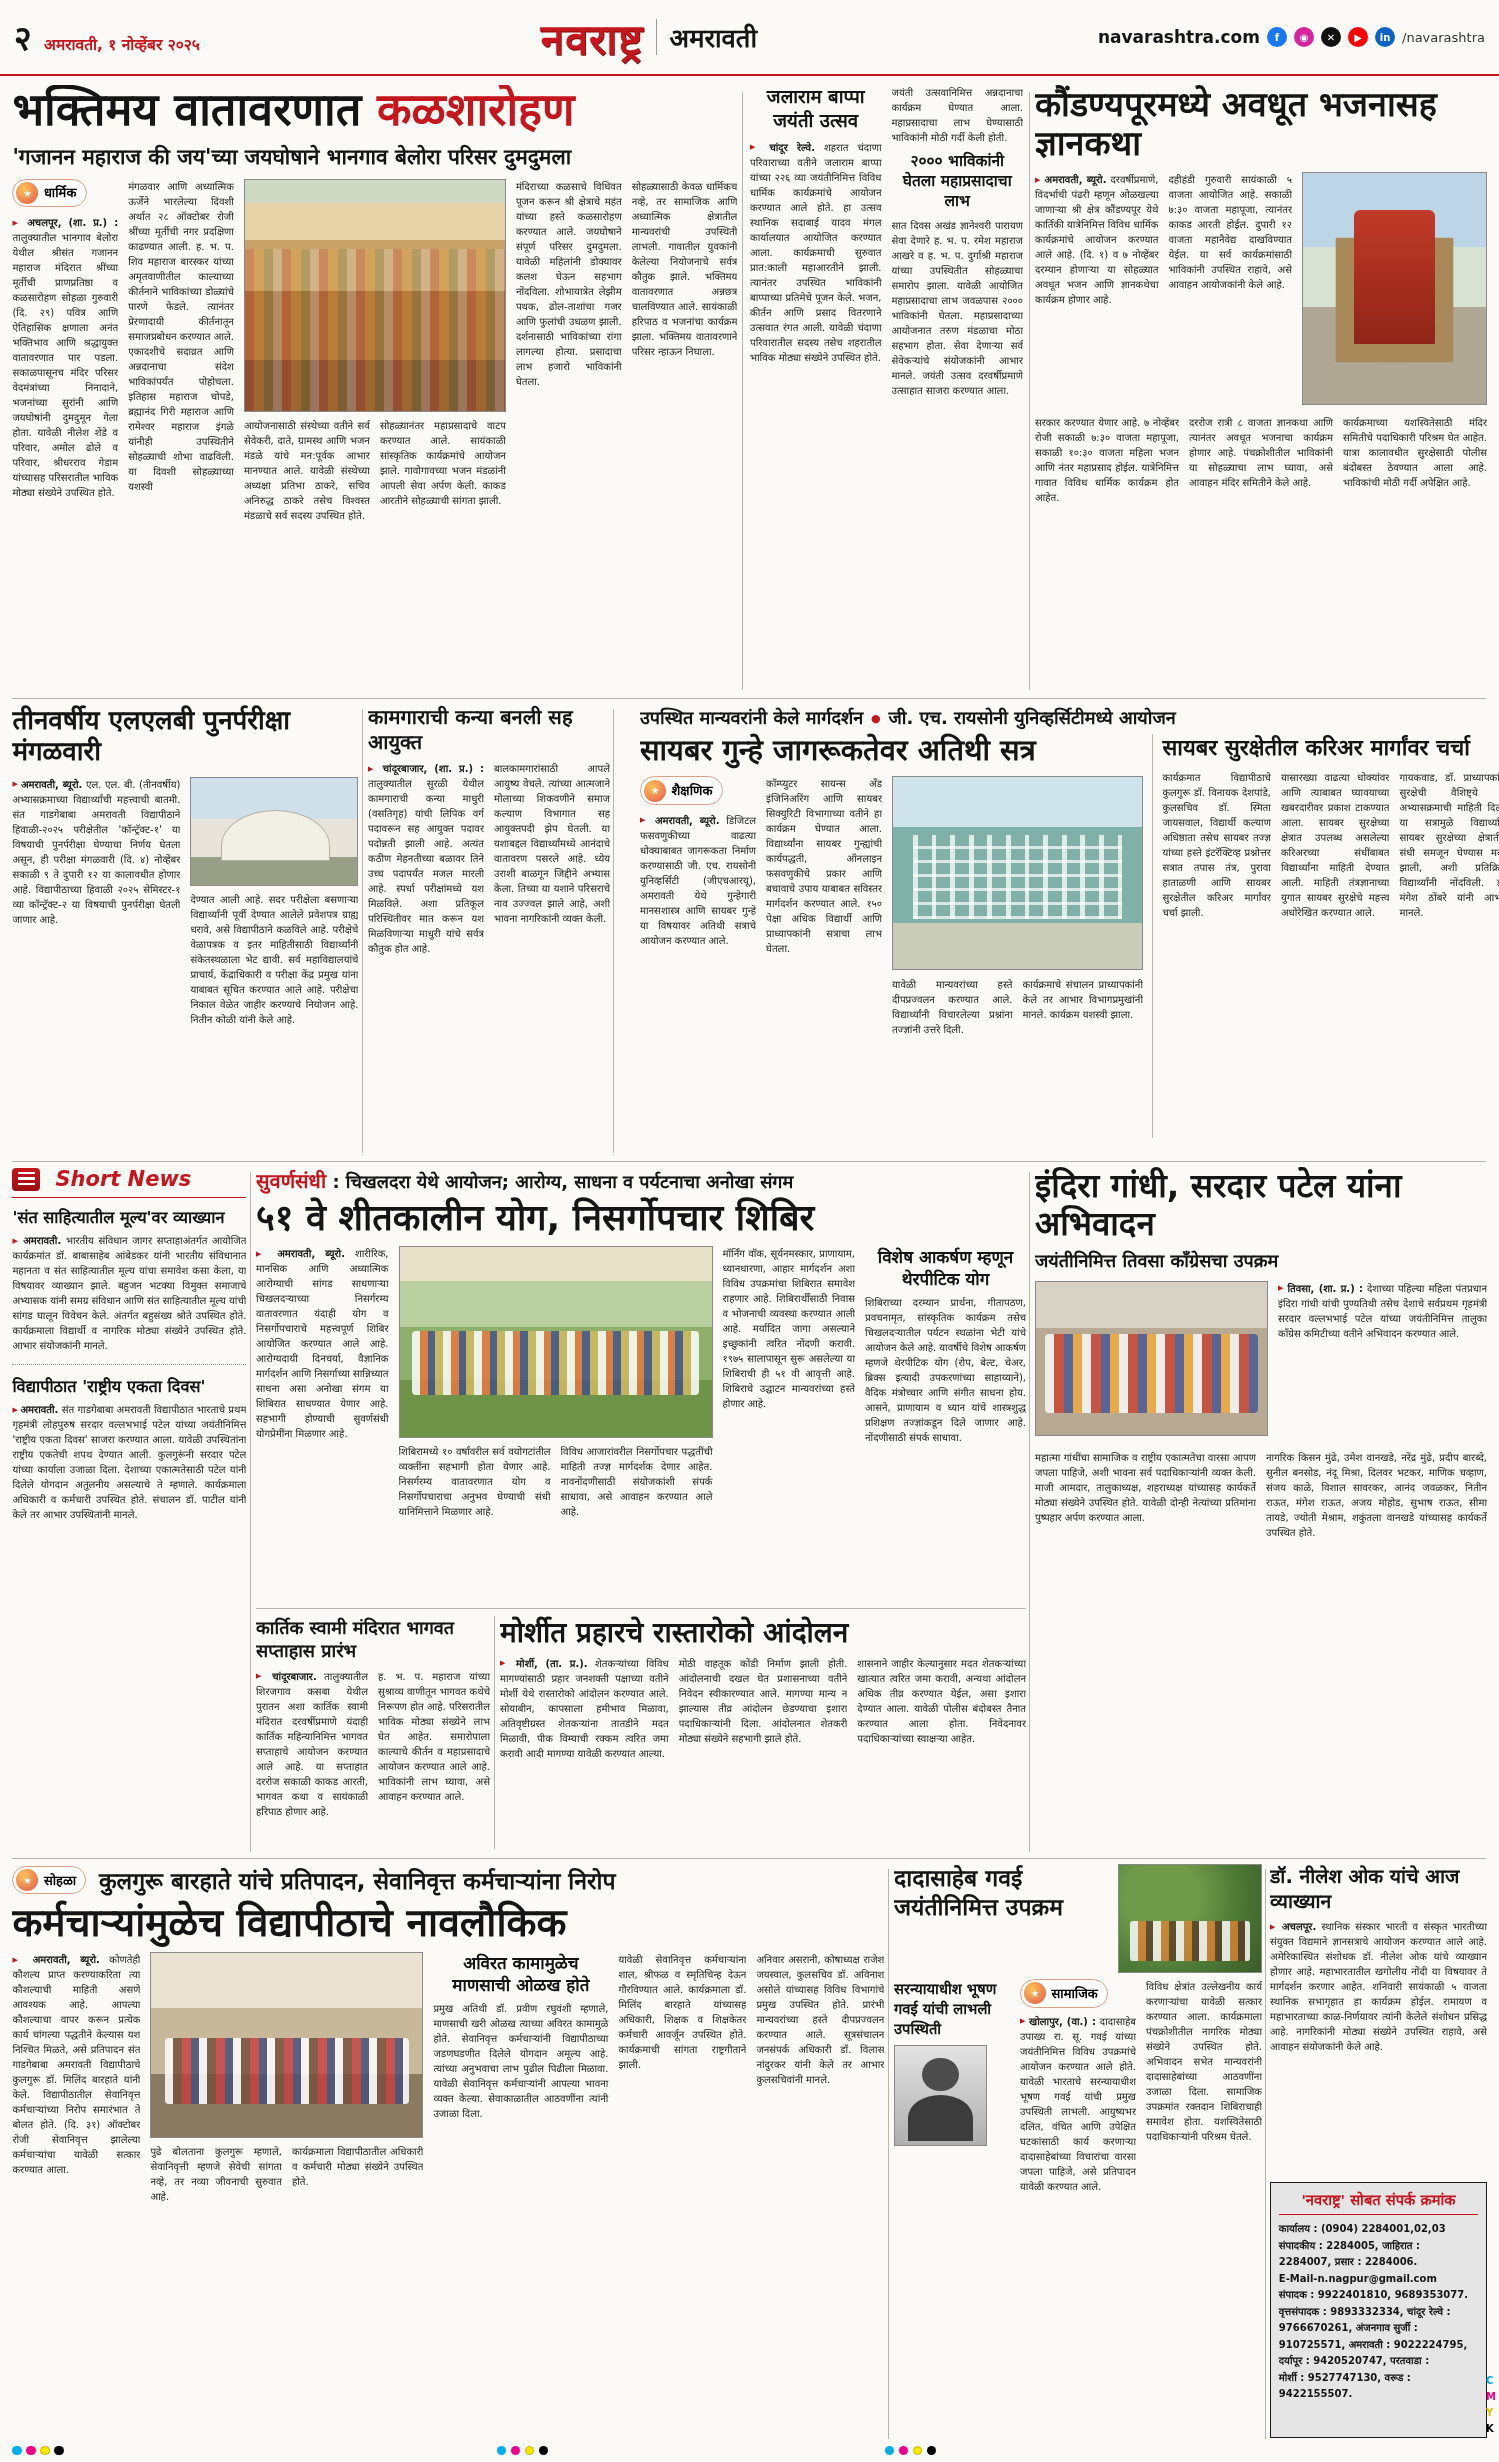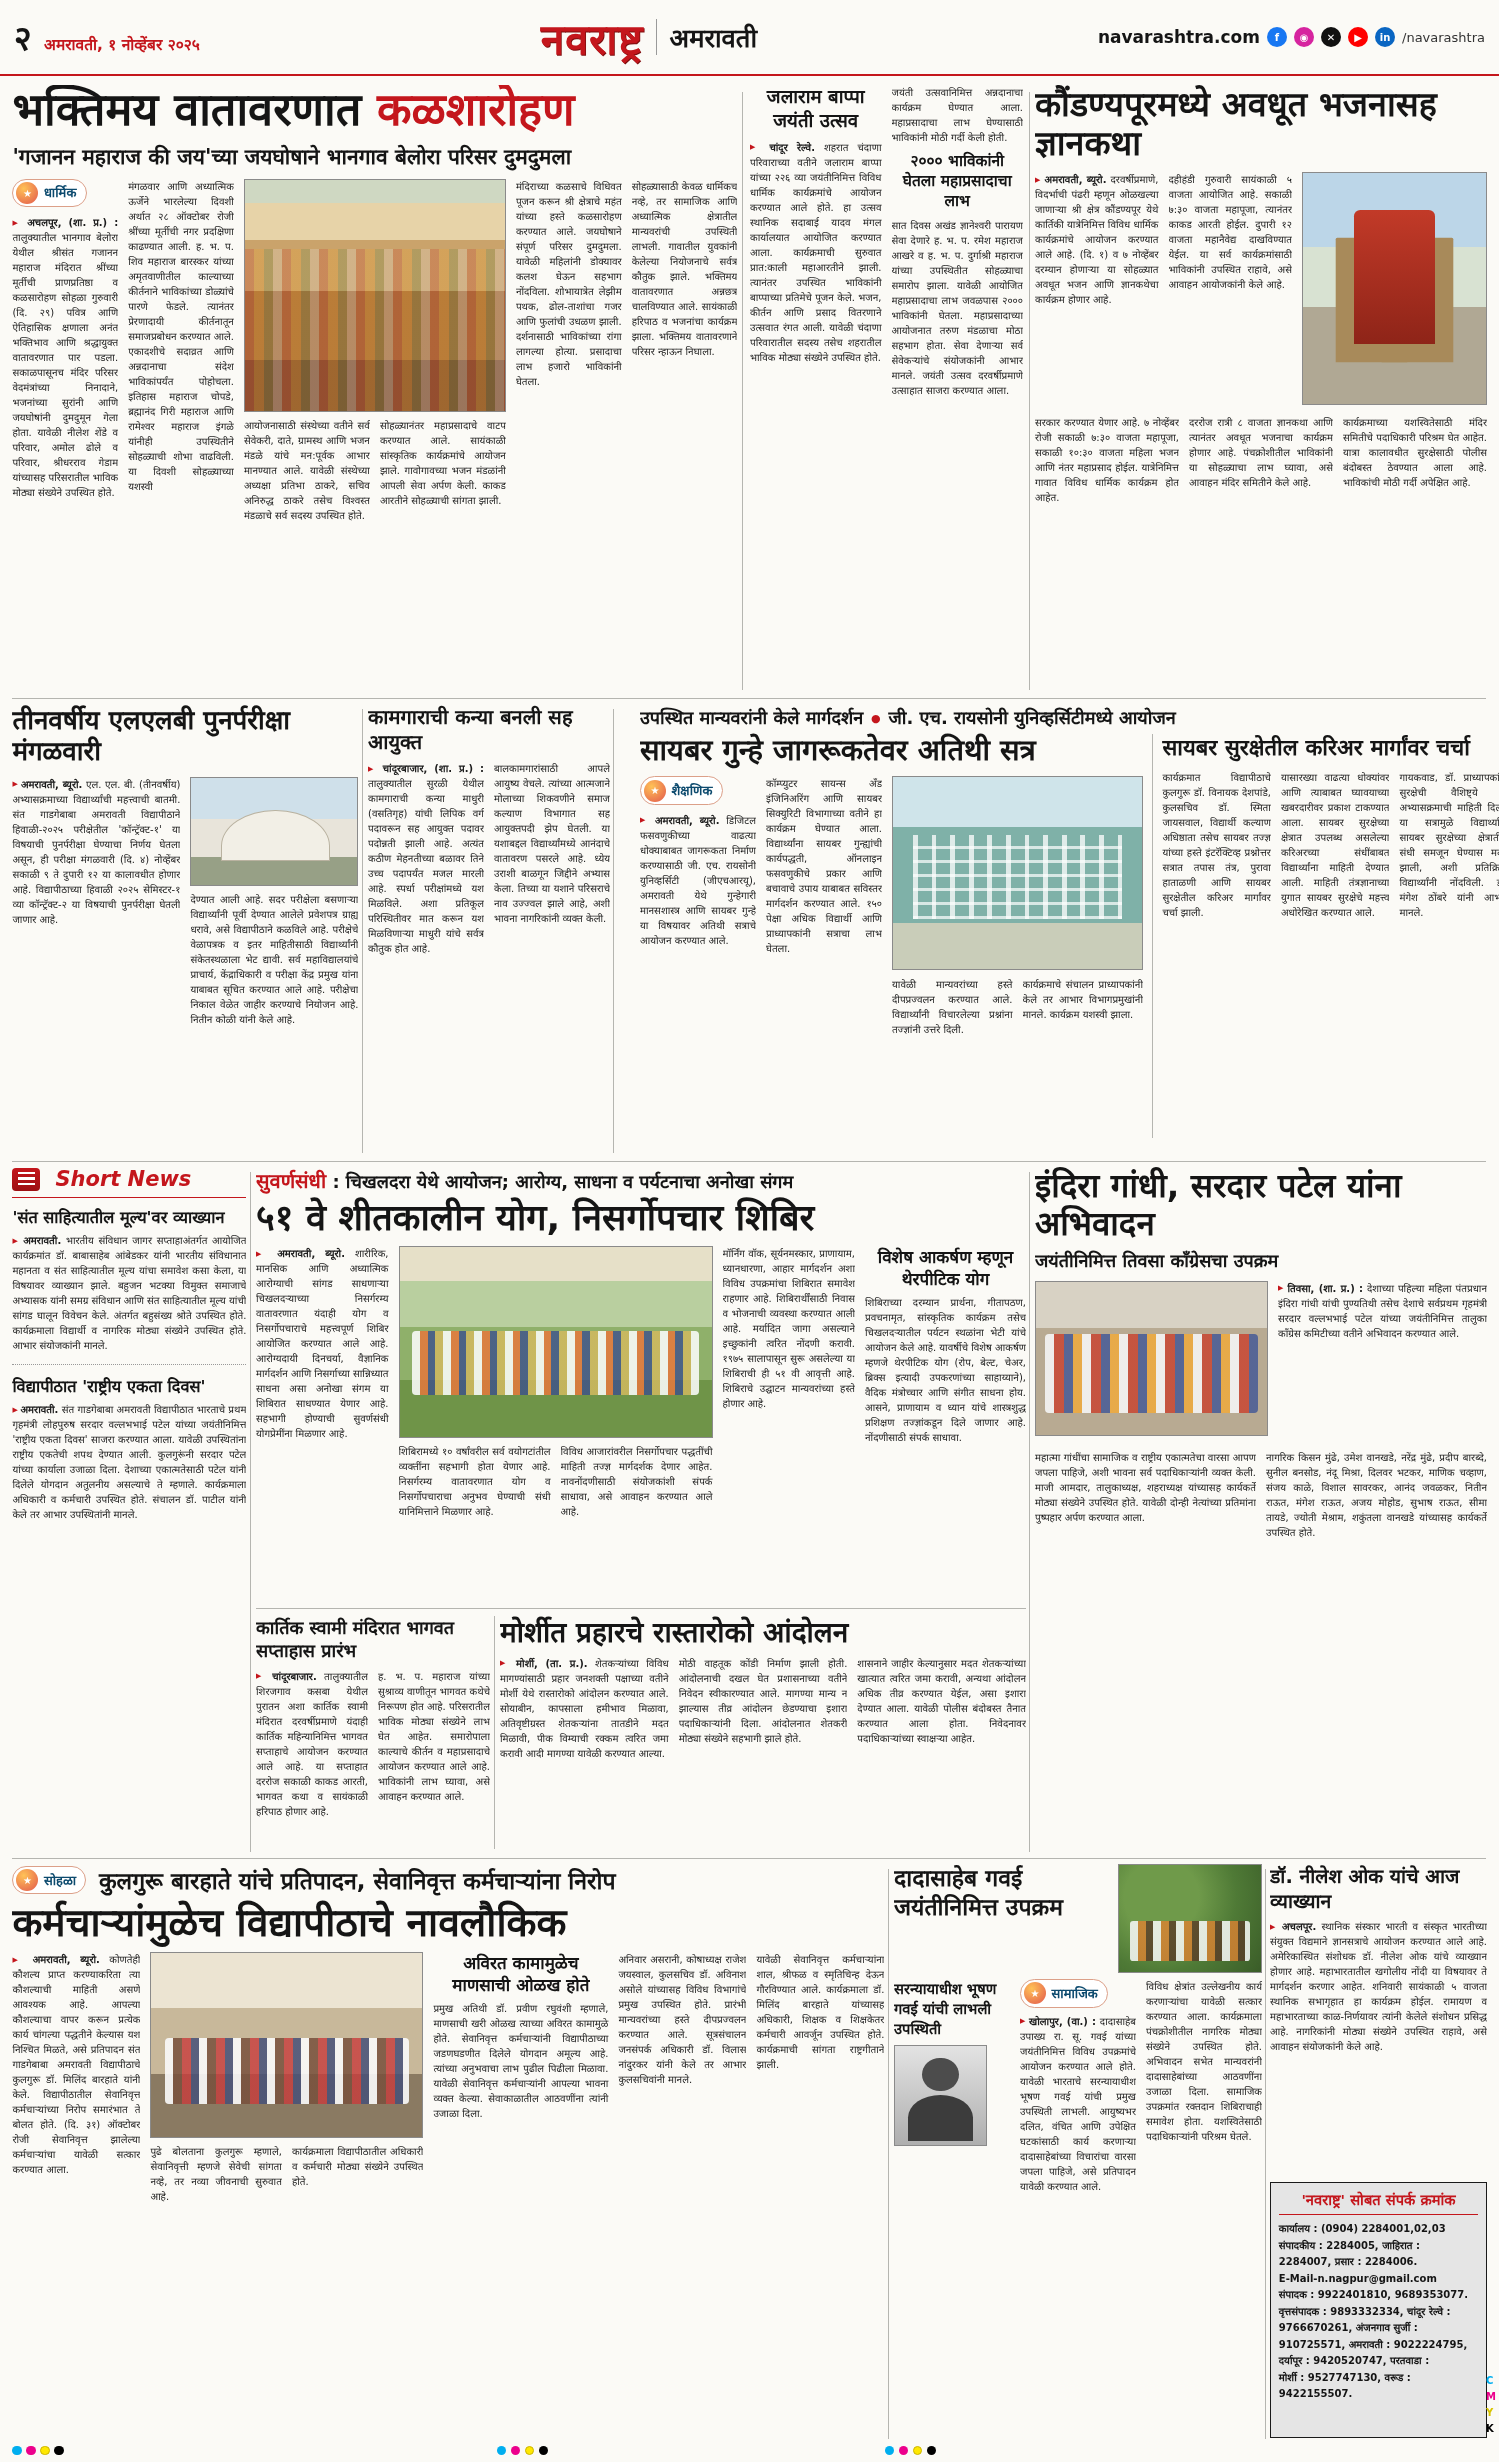--- a/index.html
+++ b/index.html
@@ -50,21 +50,21 @@
 .hdr-right{display:flex;align-items:center;gap:7px}
 .hsite{font-size:17px;font-weight:700}
 .hhandle{font-size:13px;color:#333}
 .sic{width:20px;height:20px;border-radius:50%;color:#fff;display:flex;align-items:center;justify-content:center;font-size:10px;font-weight:700;cursor:pointer}
 .s0{background:#1877f2}.s1{background:#d6249f}.s2{background:#111}.s3{background:#f00}.s4{background:#0a66c2}
 #rule-red{position:absolute;left:0;top:74px;width:1499px;height:2.3px;background:#c4161c}
 
 .hr{position:absolute;height:0.8px;background:#b5b5b0}
 .vr{position:absolute;width:0.8px;background:#b5b5b0}
 
-.tag{display:inline-flex;align-items:center;gap:5.4px;border:1.2px solid #dca089;border-radius:15.5px;padding:2.3px 9.3px 2.3px 3.1px;color:#0c4a6e;font-weight:700;font-size:13px;background:#fff;white-space:nowrap}
+.tag{display:inline-flex;align-items:center;gap:5.4px;border:1.2px solid #dca089;border-radius:15.5px;padding:2.3px 9.3px 2.3px 3.1px;color:#000000;font-weight:700;font-size:13px;background:#fff;white-space:nowrap}
 .tag .ic{width:22px;height:22px;border-radius:50%;background:radial-gradient(circle at 35% 30%,#ffc257,#e2574c);display:flex;align-items:center;justify-content:center;color:#fff;font-size:10px}
 .tag .ic::before{content:"★"}
 
 .h-a1{font-size:45px;font-weight:700;line-height:1.12}
 .sub-a1{font-size:21px;font-weight:700;margin-top:6.2px}
 .h-jal{font-size:18.6px;font-weight:700;text-align:center;line-height:1.3}
 .crosshead{font-size:15.5px;font-weight:700;line-height:1.3;margin:6.2px 0;text-align:center}
 .h-a3{font-size:34px;font-weight:700;line-height:1.15}
 .h-b1{font-size:26px;font-weight:700;line-height:1.2}
 .h-b2{font-size:20px;font-weight:700;line-height:1.25}
@@ -331,22 +331,22 @@
         <div class="photo ph-hall phh240"></div>
         <div class="cols" style="flex:1">
           <div class="col body-sm">पुढे बोलताना कुलगुरू म्हणाले, सेवानिवृत्ती म्हणजे सेवेची सांगता नव्हे, तर नव्या जीवनाची सुरुवात आहे.</div>
           <div class="col body-sm">कार्यक्रमाला विद्यापीठातील अधिकारी व कर्मचारी मोठ्या संख्येने उपस्थित होते.</div>
         </div>
       </div>
       <div class="fx226">
         <h4 class="h4v">अविरत कामामुळेच माणसाची ओळख होते</h4>
         <p class="body-sm">प्रमुख अतिथी डॉ. प्रवीण रघुवंशी म्हणाले, माणसाची खरी ओळख त्याच्या अविरत कामामुळे होते. सेवानिवृत्त कर्मचाऱ्यांनी विद्यापीठाच्या जडणघडणीत दिलेले योगदान अमूल्य आहे. त्यांच्या अनुभवाचा लाभ पुढील पिढीला मिळावा. यावेळी सेवानिवृत्त कर्मचाऱ्यांनी आपल्या भावना व्यक्त केल्या. सेवाकाळातील आठवणींना त्यांनी उजाळा दिला.</p>
       </div>
+      <div class="col body-sm">यावेळी सेवानिवृत्त कर्मचाऱ्यांना शाल, श्रीफळ व स्मृतिचिन्ह देऊन गौरविण्यात आले. कार्यक्रमाला डॉ. मिलिंद बारहाते यांच्यासह अधिकारी, शिक्षक व शिक्षकेतर कर्मचारी आवर्जून उपस्थित होते. कार्यक्रमाची सांगता राष्ट्रगीताने झाली.</div>
       <div class="col body-sm">अनिवार असरानी, कोषाध्यक्ष राजेश जयस्वाल, कुलसचिव डॉ. अविनाश असोले यांच्यासह विविध विभागांचे प्रमुख उपस्थित होते. प्रारंभी मान्यवरांच्या हस्ते दीपप्रज्वलन करण्यात आले. सूत्रसंचालन जनसंपर्क अधिकारी डॉ. विलास नांदुरकर यांनी केले तर आभार कुलसचिवांनी मानले.</div>
-      <div class="col body-sm">यावेळी सेवानिवृत्त कर्मचाऱ्यांना शाल, श्रीफळ व स्मृतिचिन्ह देऊन गौरविण्यात आले. कार्यक्रमाला डॉ. मिलिंद बारहाते यांच्यासह अधिकारी, शिक्षक व शिक्षकेतर कर्मचारी आवर्जून उपस्थित होते. कार्यक्रमाची सांगता राष्ट्रगीताने झाली.</div>
     </div>
   </section>
 
   <section class="blk" id="e2" style="left:894px;top:1864px;width:368px;height:574px">
     <div style="display:flex;gap:7.8px">
       <h2 class="h-e2" style="flex:1">दादासाहेब गवई जयंतीनिमित्त उपक्रम</h2>
       <div class="photo ph-foliage phh140 fx186"></div>
     </div>
     <div class="cols mt8" style="height:435px">
       <div class="col">

